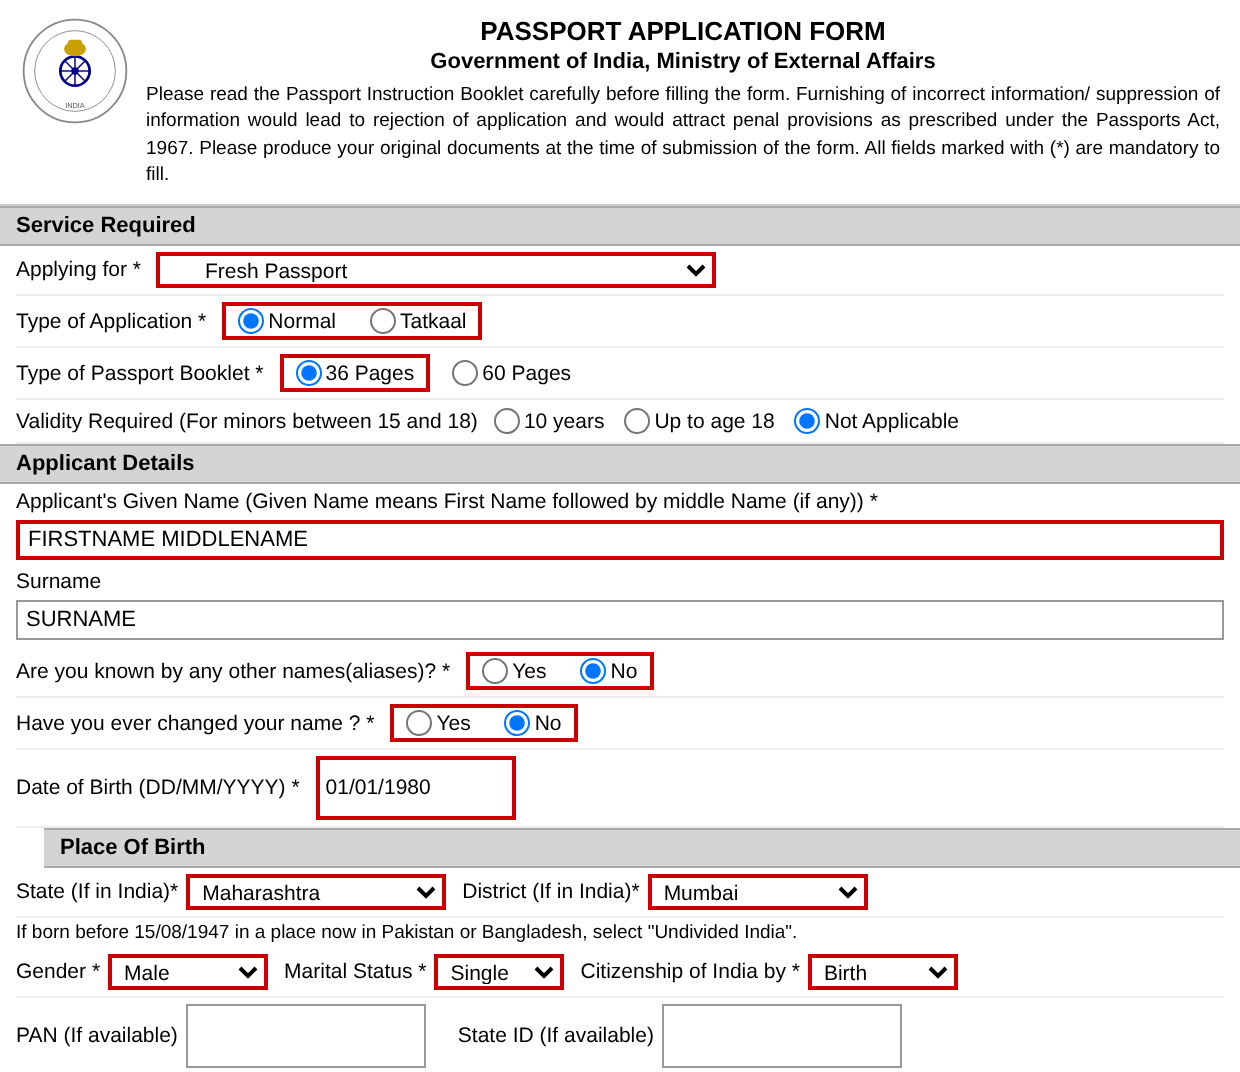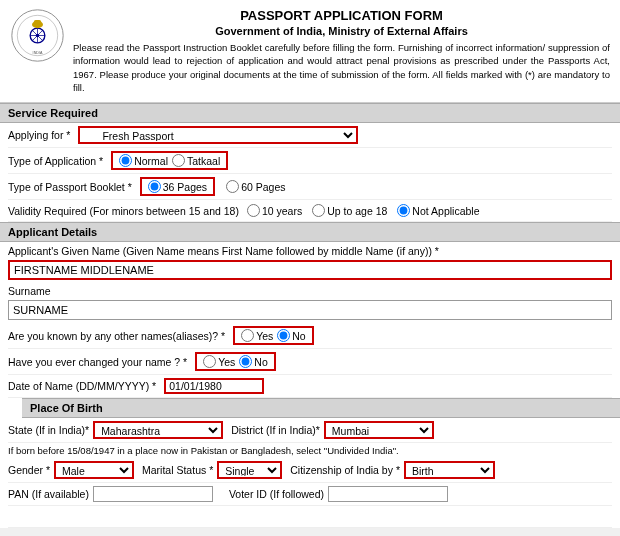--- a/index.html
+++ b/index.html
@@ -76,21 +76,21 @@
     .label {
       font-size: 10.5px;
       color: #000;
       white-space: nowrap;
     }
     
     .input-text {
       border: 1px solid #999;
       padding: 1px 3px;
       font-size: 10.5px;
-      height: 16px;
+      height: 32px;
       background: #fff;
     }
     .input-text.outlined {
       border: 2px solid #cc0000;
     }
     .input-full {
       width: 100%;
       border: 2px solid #cc0000;
       padding: 2px 4px;
       font-size: 11px;
@@ -127,21 +127,21 @@
     .note-text {
       font-size: 9.5px;
       color: #000;
       padding: 2px 0;
     }
     .outlined-radio-group {
       border: 2px solid #cc0000;
       display: inline-flex;
       align-items: center;
       padding: 1px 6px;
-      gap: 4px;
+      gap: 17px;
     }
     
     .applicant-header {
       background: #d4d4d4;
       padding: 3px 8px;
       font-weight: bold;
       font-size: 11px;
       color: #000;
       border-top: 1px solid #aaa;
       border-bottom: 1px solid #aaa;
@@ -295,21 +295,21 @@
           </label>
           <label class="radio-item">
             <input type="radio" name="changedname" checked="" style="">
             <span>No</span>
           </label>
         </span>
       </span>
     </div>
 
     <div class="form-row">
-      <span class="label">Date of Name (DD/MM/YYYY) *</span>
+      <span class="label">Date of Birth (DD/MM/YYYY) *</span>
       <span style="margin-left:8px;">
         <input type="text" class="input-text outlined" value="01/01/1980" style="width: 100px;">
       </span>
     </div>
 
   </div>
 
   <div class="pob-section">
     <span>Place Of Birth</span>
   </div>
@@ -341,31 +341,31 @@
         <option>Female</option>
         <option>Third Gender</option>
       </select>
       <span class="label" style="margin-left:8px;">Marital Status *</span>
       <select class="select-box outlined" style="width:65px; margin-left:4px;">
         <option>Single</option>
         <option>Married</option>
         <option>Divorced</option>
       </select>
       <span class="label" style="margin-left:8px;">Citizenship of India by *</span>
-      <select class="select-box outlined" style="width:91px; margin-left:4px;">
+      <select class="select-box outlined" style="width:75px; margin-left:4px;">
         <option>Birth</option>
         <option>Descent</option>
         <option>Registration</option>
       </select>
     </div>
 
     <div class="form-row">
       <span class="label">PAN (If available)</span>
       <input type="text" class="input-text" style="width: 120px; margin-left: 4px;">
-      <span class="label" style="margin-left:16px;">Voter ID (If followed)</span>
+      <span class="label" style="margin-left:16px;">State ID (If available)</span>
       <input type="text" class="input-text" style="width: 120px; margin-left: 4px;">
     </div>
 
     <div class="form-row">
       
       
     </div>
 
   </div>
 

